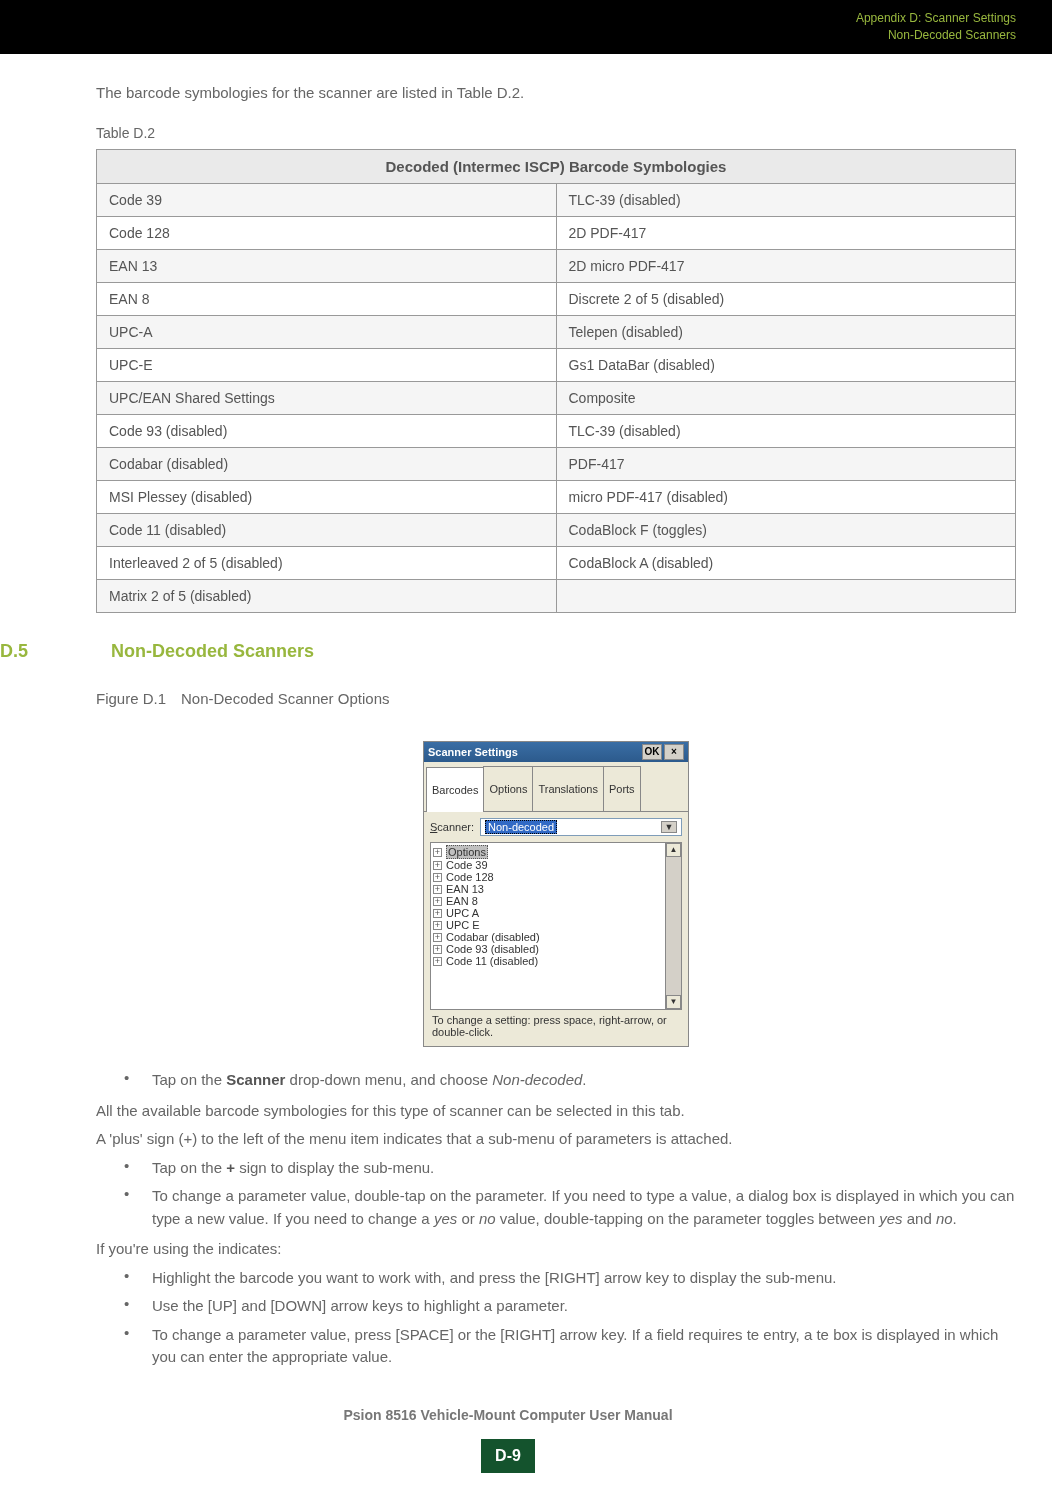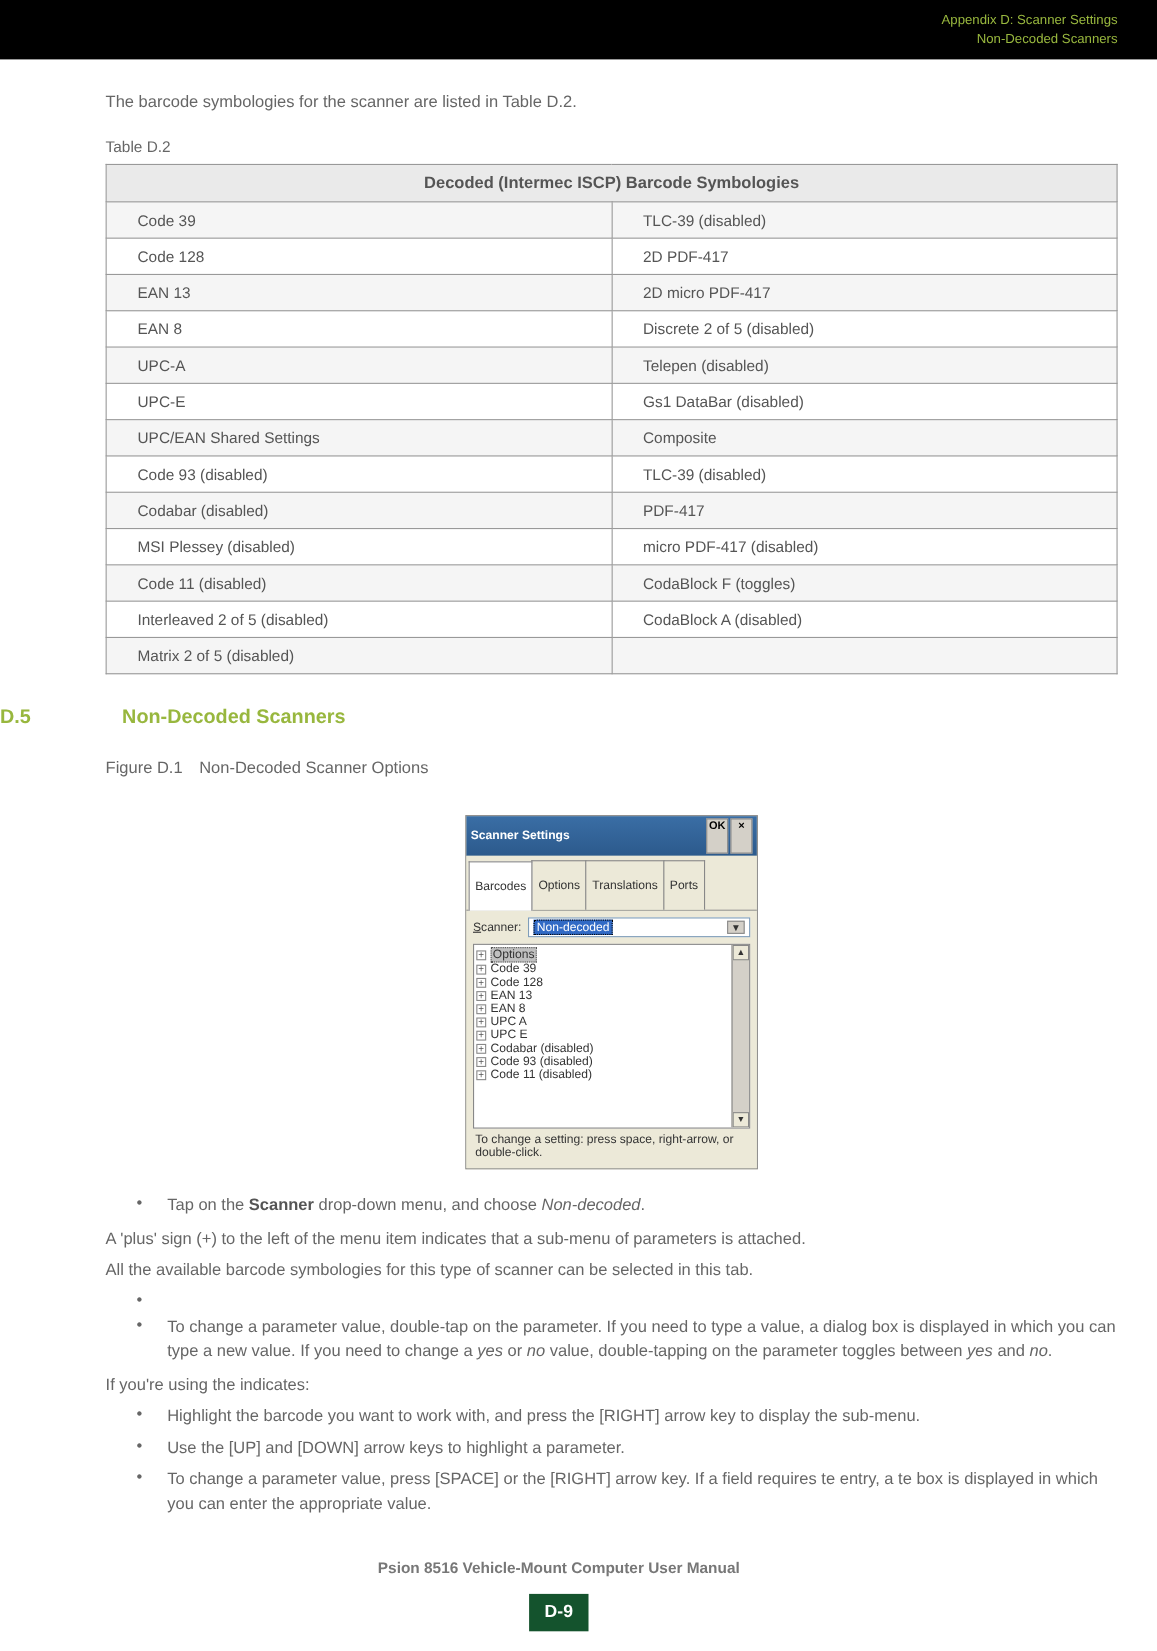--- a/index.html
+++ b/index.html
@@ -3,34 +3,34 @@
 <meta charset="utf-8">
 <style>
 * { box-sizing: border-box; margin: 0; padding: 0; }
 body { font-family: Arial, Helvetica, sans-serif; background: #fff; width: 1052px; margin: 0 auto; color: #333; font-size: 14px; }
 .header-bar { background: #000; height: 54px; position: relative; }
 .header-text { position: absolute; right: 36px; top: 10px; color: #98b73e; font-size: 12px; text-align: right; line-height: 1.4; }
 .content { padding: 30px 36px 0 96px; }
 .intro { color: #666; margin-bottom: 24px; font-size: 15px; }
 .table-label { color: #666; font-size: 14px; margin-bottom: 8px; }
 table { width: 100%; border-collapse: collapse; margin-bottom: 28px; }
-table th, table td { border: 1px solid #999; padding: 8px 28px; text-align: left; font-size: 14px; color: #555; }
+table th, table td { border: 1px solid #999; padding: 8px 12px; text-align: left; font-size: 14px; color: #555; }
 table th { background: #eaeaea; text-align: center; font-weight: bold; color: #555; font-size: 15px; }
 table tr:nth-child(odd) td { background: #f5f5f5; }
 table tr:nth-child(even) td { background: #fff; }
 table td:first-child, table td:last-child { width: 50%; }
 .section-row { display: flex; margin-bottom: 28px; }
 .section-num { width: 111px; margin-left: -96px; color: #98b73e; font-weight: bold; font-size: 18px; }
 .section-title { color: #98b73e; font-weight: bold; font-size: 18px; }
 .figure-label { color: #666; margin-bottom: 18px; font-size: 15px; }
 .screenshot-wrap { display: flex; justify-content: center; margin-bottom: 22px; }
 .ss { width: 266px; border: 1px solid #888; background: #ece9d8; font-family: Tahoma, sans-serif; font-size: 11px; margin-top: 16px; }
 .ss-title { background: linear-gradient(#3a6ea5,#2c5a8c); color: #fff; padding: 2px 4px; display: flex; align-items: center; justify-content: space-between; font-weight: bold; }
 .ss-title-btns { display: flex; gap: 2px; }
-.ss-btn { background: #d4d0c8; border: 1px solid #888; width: 20px; height: 32px; font-size: 10px; text-align: center; line-height: 14px; color:#000; font-weight:bold; }
+.ss-btn { background: #d4d0c8; border: 1px solid #888; width: 20px; height: 16px; font-size: 10px; text-align: center; line-height: 14px; color:#000; font-weight:bold; }
 .ss-tabs { display: flex; padding: 4px 2px 0 2px; gap: 0; border-bottom:1px solid #888; background:#ece9d8;}
 .ss-tab { padding: 16px 5px; border: 1px solid #888; border-bottom: none; background: #ece9d8; font-size: 11px; margin-right:-1px;}
 .ss-tab.active { background: #fff; position: relative; top:1px;}
 .ss-body { padding: 6px; background:#ece9d8;}
 .ss-row { display: flex; align-items: center; gap: 6px; margin-bottom: 6px; }
 .ss-select { flex:1; border: 1px solid #7f9db9; background: #fff; padding: 1px 4px; display:flex; justify-content:space-between; align-items:center;}
 .ss-select-val { background:#316ac5; color:#fff; padding:0 2px; border:1px dotted #000;}
 .ss-select-arrow { border:1px solid #888; width:16px; text-align:center; font-size:9px; background:#d4d0c8;}
 .ss-tree { border: 1px solid #888; background: #fff; height: 168px; overflow: hidden; position:relative; }
 .ss-tree-inner { padding: 2px; }
@@ -208,25 +208,26 @@
       </div>
     </div>
   </div>
 
   <div class="bullet-list">
     <div class="bullet-item">
         <div class="bullet-dot">•</div>
         <div class="bullet-text"><span>Tap on the </span><span class="bold">Scanner</span><span> drop-down menu, and choose </span><span class="italic">Non-decoded</span><span>.</span></div>
       </div>
   </div>
+  <p class="body-text">All the available barcode symbologies for this type of scanner can be selected in this tab.</p>
   <p class="body-text">A 'plus' sign (+) to the left of the menu item indicates that a sub-menu of parameters is attached.</p>
-  <p class="body-text">All the available barcode symbologies for this type of scanner can be selected in this tab.</p>
   <div class="bullet-list">
     <div class="bullet-item">
         <div class="bullet-dot">•</div>
+        <div class="bullet-text"><span>Tap on the </span><span class="bold">+</span><span> sign to display the sub-menu.</span></div>
       </div>
     <div class="bullet-item">
         <div class="bullet-dot">•</div>
         <div class="bullet-text"><span>To change a parameter value, double-tap on the parameter. If you need to type a value, a dialog box is displayed in which you can type a new value. If you need to change a </span><span class="italic">yes</span><span> or </span><span class="italic">no</span><span> value, double-tapping on the parameter toggles between </span><span class="italic">yes</span><span> and </span><span class="italic">no</span><span>.</span></div>
       </div>
   </div>
   <p class="body-text">If you're using the indicates:</p>
   <div class="bullet-list">
     <div class="bullet-item">
         <div class="bullet-dot">•</div>

